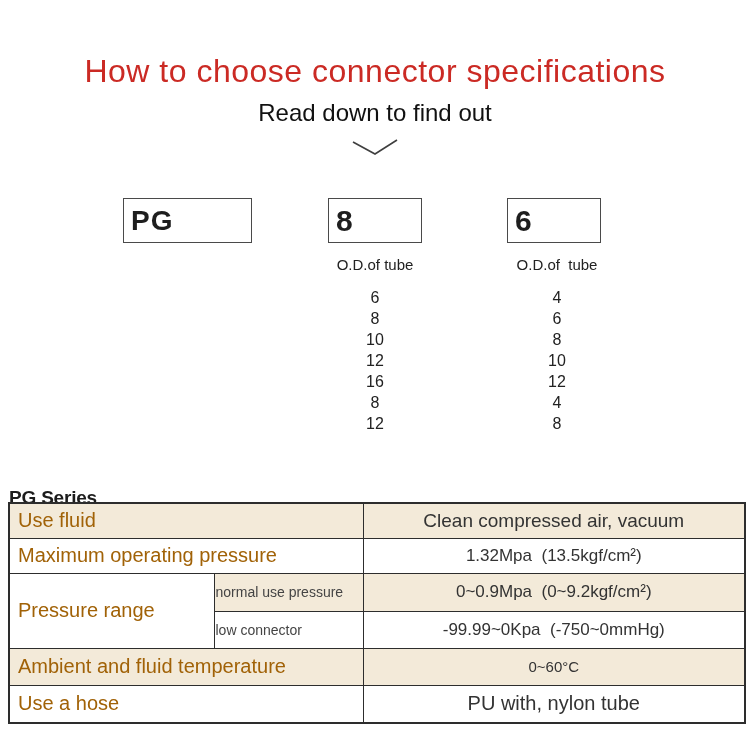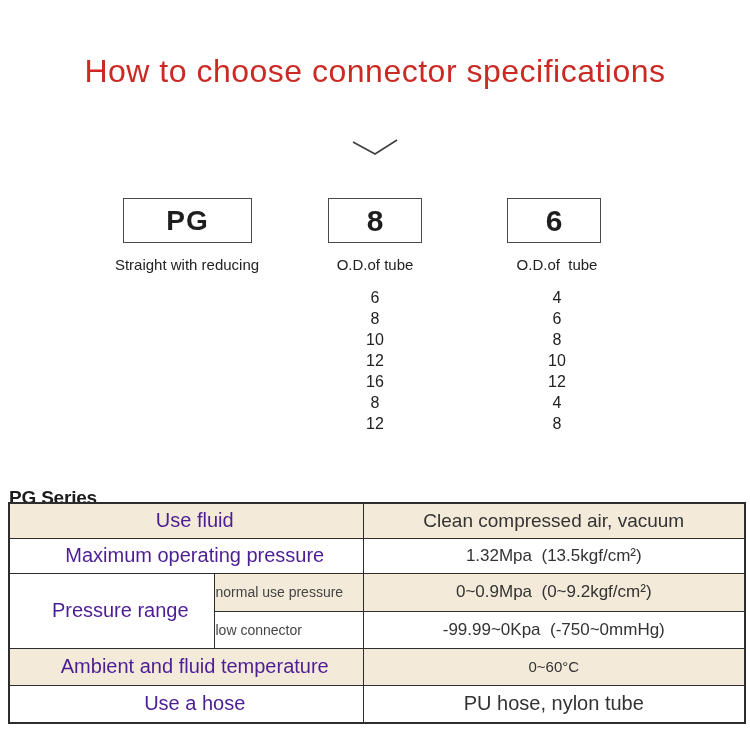--- a/index.html
+++ b/index.html
@@ -38,24 +38,25 @@
 
   
   .code-box {
     position: absolute;
     top: 198px;
     height: 45px;
     border: 1.5px solid #4a4a4a;
     background: #ffffff;
     display: flex;
     align-items: center;
-    justify-content: center;
+    justify-content: flex-start;
     font-weight: 700;
     color: #1e1e1e;
     box-sizing: border-box;
+    padding-left: 7px;
   }
   .code-box.pg   { left: 123px; width: 129px; font-size: 28px; letter-spacing: 1px; }
   .code-box.b8   { left: 328px; width: 94px;  font-size: 30px; }
   .code-box.b6   { left: 507px; width: 94px;  font-size: 30px; }
 
   .box-label {
     position: absolute;
     top: 256px;
     width: 200px;
     text-align: center;
@@ -100,23 +101,23 @@
   }
   .spec-table td {
     border: 1px solid #2d2d2d;
     box-sizing: border-box;
     background: #ffffff;
     overflow: hidden;
   }
   .spec-table td.beige { background: #f3ead9; }
   .cell-label {
     font-size: 20px;
-    color: #4c1d95;
-    padding-left: 18px;
-    text-align: center;
+    color: #a16207;
+    padding-left: 8px;
+    text-align: left;
   }
   .cell-sub {
     font-size: 14px;
     color: #444444;
     text-align: left;
   }
   .cell-value {
     font-size: 17px;
     color: #333333;
     text-align: center;
@@ -125,35 +126,35 @@
   .cell-value.v-lg { font-size: 19px; }
   .cell-value.v-xl { font-size: 20px; }
   .cell-value.v-sm { font-size: 15px; }
 </style>
 </head>
 <body>
 
 <div class="canvas">
 
   <div class="page-title">How to choose connector specifications</div>
+  <div class="page-subtitle">Read down to find out</div>
   <svg class="chevron" viewBox="0 0 46 20">
     <polyline points="1,4 23,16 45,2" fill="none" stroke="#3f3f3f" stroke-width="1.6"></polyline>
   </svg>
 
   <div class="code-box pg">
     <span>PG</span>
   </div>
   <div class="code-box b8">
     <span>8</span>
   </div>
   <div class="code-box b6">
     <span>6</span>
   </div>
 
-  <div class="box-label l1">Straight with reducing</div>
   <div class="box-label l2">O.D.of tube</div>
   <div class="box-label l3">O.D.of&nbsp; tube</div>
 
   <div class="size-list c1">
 
   <div class="size-item">6</div>
       <div class="size-item">8</div>
       <div class="size-item">10</div>
       <div class="size-item">12</div>
       <div class="size-item">16</div>
@@ -196,18 +197,18 @@
     <tr style="height:37px">
       <td class="cell-sub">low connector</td>
       <td class="cell-value">-99.99~0Kpa&nbsp;&nbsp;(-750~0mmHg)</td>
     </tr>
     <tr style="height:37px">
       <td colspan="2" class="cell-label beige">Ambient and fluid temperature</td>
       <td class="cell-value v-sm beige">0~60°C</td>
     </tr>
     <tr style="height:38px">
       <td colspan="2" class="cell-label">Use a hose</td>
-      <td class="cell-value v-xl">PU hose, nylon tube</td>
+      <td class="cell-value v-xl">PU with, nylon tube</td>
     </tr>
   </tbody>
     </table>
 
 </div>
 
 </body></html>

